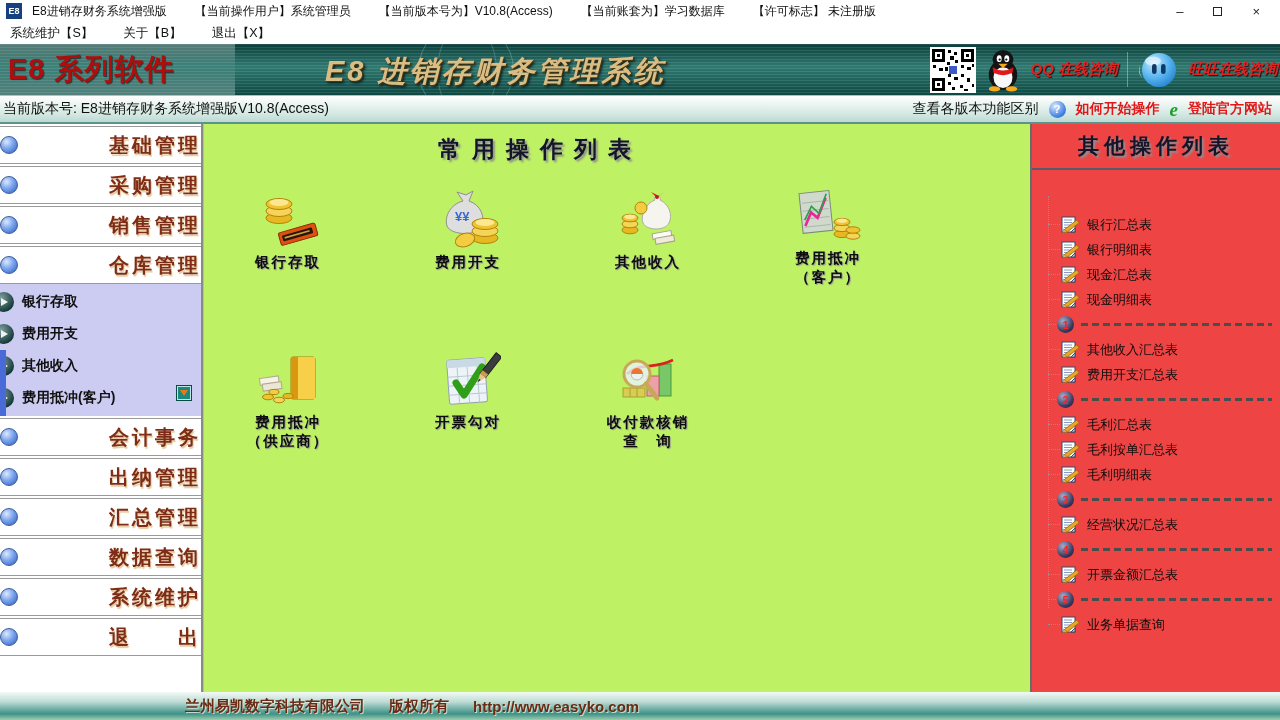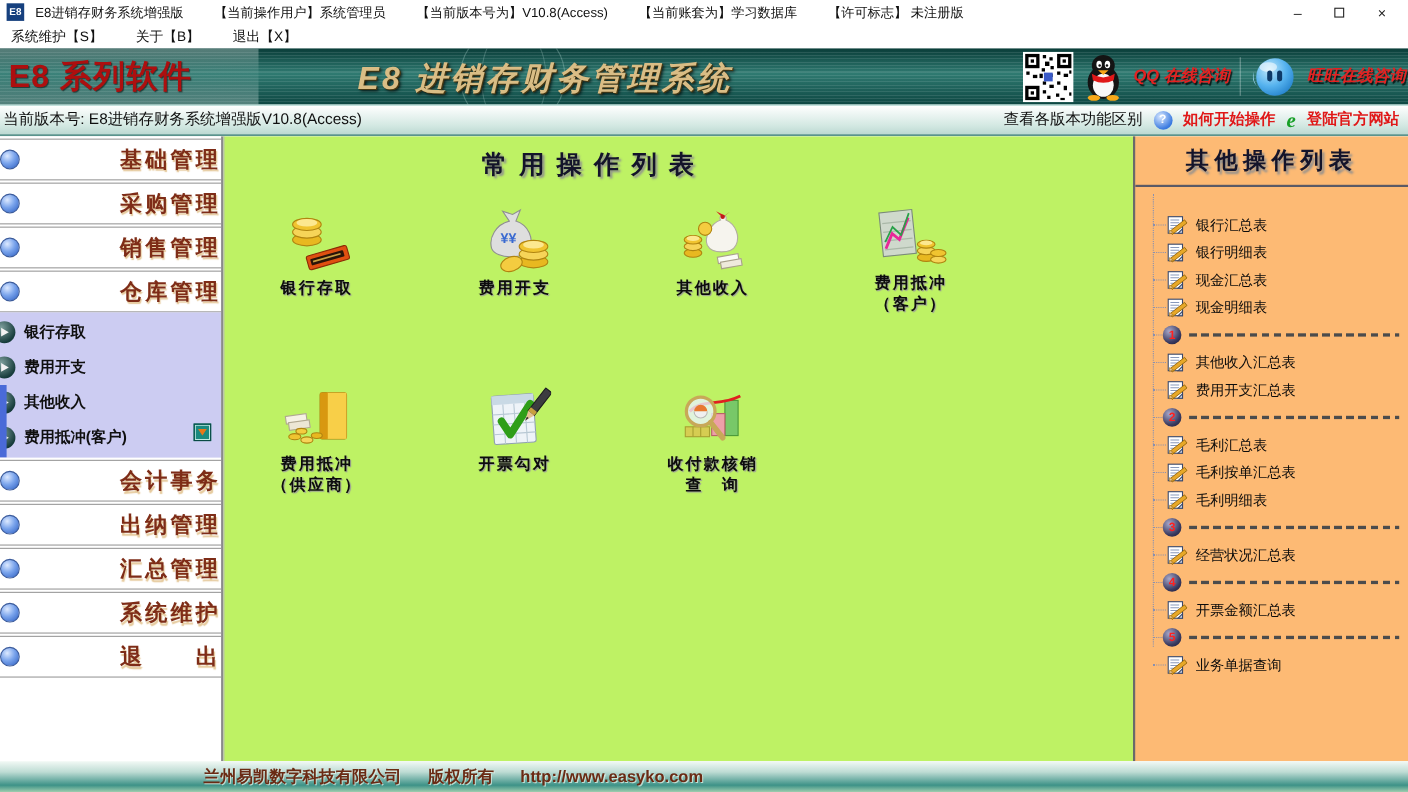--- a/index.html
+++ b/index.html
@@ -63,21 +63,21 @@
 
   
   .main { flex:1; position:relative; background:#bef264; border-left:1px solid #b8b8b8; overflow:hidden; }
   .main-title { position:absolute; left:186px; top:10px; width:300px; text-align:center; font-size:23px; font-weight:bold; color:#14142a;
                 letter-spacing:11px; text-shadow:2px 2px 2px #8f8f8f; white-space:nowrap; }
   .cell { position:absolute; width:152px; text-align:center; cursor:default; }
   .cell svg { display:block; margin:0 auto; }
   .clabel { font-size:14.5px; font-weight:bold; color:#0c0c0c; text-shadow:1px 1px 1px #9a9a9a; line-height:1.3; margin-top:3px; letter-spacing:2px; }
 
   
-  .rightbar { width:250px; flex:none; display:flex; flex-direction:column; border-left:2px solid #6a6a6a; background:#fdba74; overflow:hidden; }
+  .rightbar { width:250px; flex:none; display:flex; flex-direction:column; border-left:2px solid #6a6a6a; background:#ef4444; overflow:hidden;gap:20px; }
   .right-title { height:46px; flex:none; display:flex; align-items:center; justify-content:center; font-size:21px; font-weight:bold; color:#14142a;
                  letter-spacing:5px; text-shadow:2px 2px 2px #8f8f8f; border-bottom:2px solid #5a5a66; }
   .tree { flex:1; position:relative; padding-top:22px; }
   .tree::before { content:""; position:absolute; left:16px; top:6px; height:412px; border-left:1px dotted #8890b0; }
   .trow { height:25px; display:flex; align-items:center; gap:7px; padding-left:29px; position:relative; font-size:13px; color:#0c0c0c; cursor:default; }
   .trow::before { content:""; position:absolute; left:16px; top:12px; width:12px; border-top:1px dotted #8890b0; }
   .tsep { height:25px; display:flex; align-items:center; gap:7px; padding-left:25px; position:relative; }
   .tsep::before { content:""; position:absolute; left:16px; top:12px; width:8px; border-top:1px dotted #8890b0; }
   .numball { width:17px; height:17px; border-radius:50%; flex:none; color:#ff2020; font-size:11px; font-weight:bold;
              display:flex; align-items:center; justify-content:center;
@@ -255,20 +255,24 @@
       <div class="side-btn">
         <span class="orb"></span>
         <span class="lbl">出纳管理</span>
       </div>
       <div class="side-btn">
         <span class="orb"></span>
         <span class="lbl">汇总管理</span>
       </div>
       <div class="side-btn">
         <span class="orb"></span>
+        <span class="lbl">数据查询</span>
+      </div>
+      <div class="side-btn">
+        <span class="orb"></span>
         <span class="lbl">系统维护</span>
       </div>
       <div class="side-btn">
         <span class="orb"></span>
         <span class="lbl">退　　出</span>
       </div>
     </div>
 
     <div class="main">
       <div class="main-title">常用操作列表</div>

